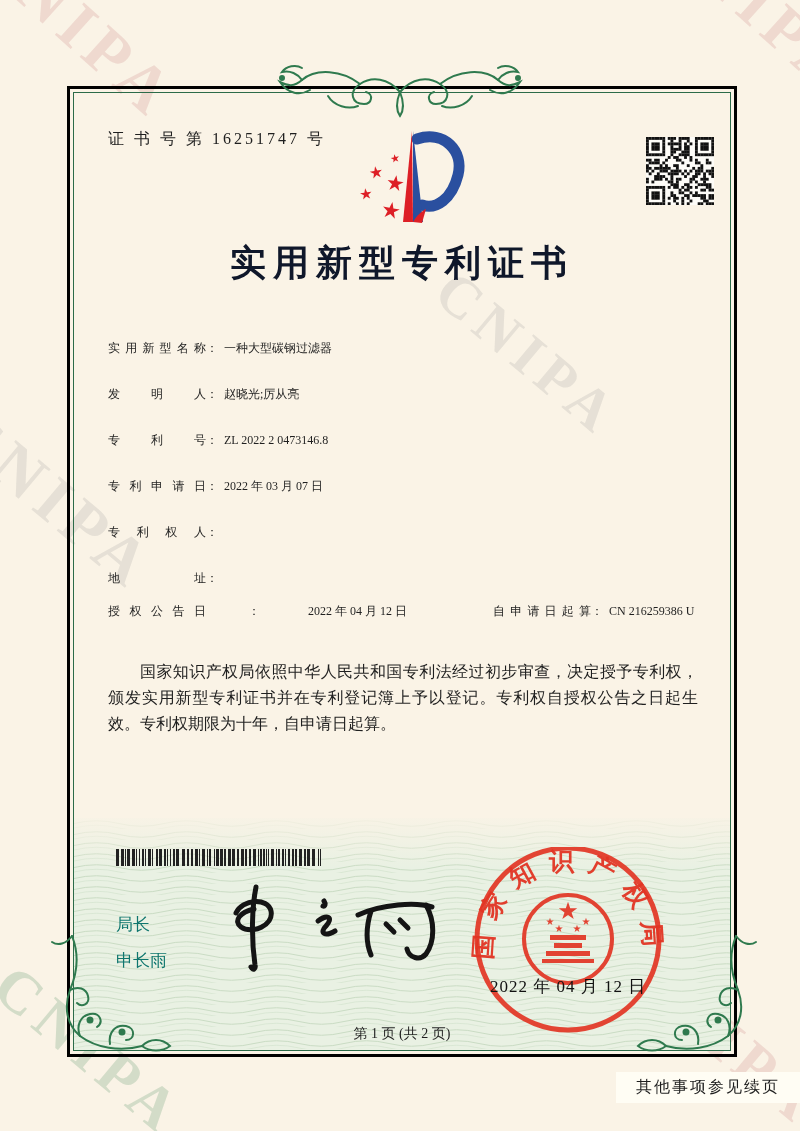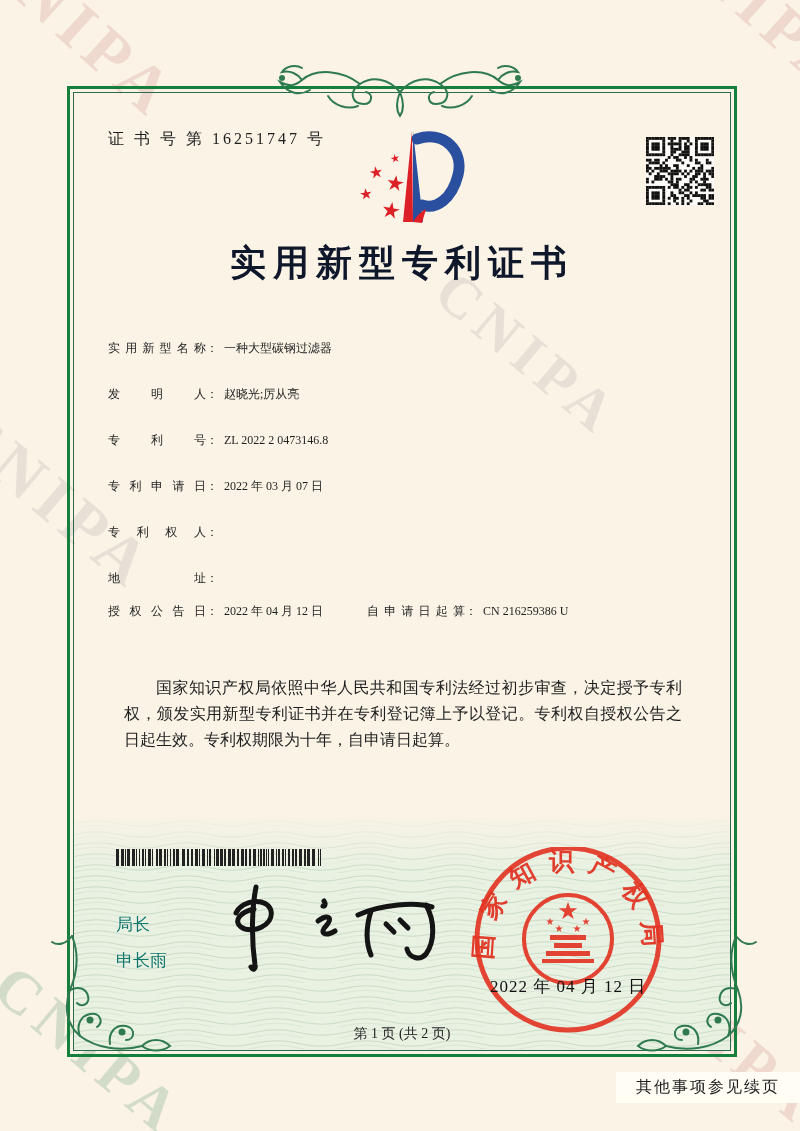--- a/index.html
+++ b/index.html
@@ -16,21 +16,21 @@
       letter-spacing:8px;pointer-events:none;white-space:nowrap;}
   .wm-tl{left:-46px;top:-14px;font-size:66px;color:rgba(207,141,141,.25);transform:rotate(42deg);}
   .wm-tr{left:636px;top:-34px;font-size:64px;color:rgba(207,141,141,.25);transform:rotate(42deg);}
   .wm-c1{left:418px;top:320px;font-size:58px;color:rgba(150,150,150,.20);transform:rotate(40deg);}
   .wm-l {left:-70px;top:460px;font-size:66px;color:rgba(150,150,150,.20);transform:rotate(40deg);}
   .wm-bl{left:-24px;top:1016px;font-size:60px;color:rgba(110,162,122,.28);transform:rotate(40deg);}
   .wm-br{left:612px;top:1006px;font-size:60px;color:rgba(207,141,141,.25);transform:rotate(40deg);}
 
   
   .frame{position:absolute;left:67px;top:86px;width:670px;height:971px;
-         border:3px solid #15803d;box-sizing:border-box;}
+         border:3px solid #000000;box-sizing:border-box;}
   .frame-inner{position:absolute;inset:3px;border:1px solid #2c6b49;pointer-events:none;}
 
   
   .guilloche{position:absolute;left:4px;right:4px;bottom:4px;height:232px;overflow:hidden;z-index:0;}
   .guilloche-fade{position:absolute;left:4px;right:4px;bottom:186px;height:58px;z-index:1;
       background:linear-gradient(#faf3e6,rgba(250,243,230,0));}
 
   
   .cert-no{position:absolute;left:38px;top:40px;font-size:16px;letter-spacing:3px;z-index:2;}
   .logo{position:absolute;left:272px;top:28px;z-index:2;}
@@ -38,27 +38,27 @@
   .title{position:absolute;left:0;right:0;top:150px;text-align:center;z-index:2;
          font-size:36px;font-weight:bold;letter-spacing:7px;color:#0f172a;}
 
   
   .fields{position:absolute;left:38px;right:34px;top:248px;font-size:12px;z-index:2;}
   .frow{display:flex;margin-bottom:23px;line-height:23px;}
   .flabel{display:inline-block;width:98px;text-align:justify;text-align-last:justify;flex:none;}
   .fcolon{flex:none;}
   .fvalue{margin-left:6px;}
   .addr .fvalue{max-width:436px;}
-  .grant-row{display:flex;margin-bottom:0;line-height:23px;}
+  .grant-row{display:flex;margin-bottom:0;line-height:23px;gap:42px;}
   .grant-row .pair2{margin-left:44px;display:flex;}
 
   
   .bodytext{position:absolute;left:38px;right:36px;top:570px;z-index:2;
             font-size:16px;line-height:26px;text-align:justify;}
-  .bodytext p{margin:16px;text-indent:2em;}
+  .bodytext p{margin:0;text-indent:2em;}
 
   
   .barcode{position:absolute;left:46px;top:760px;z-index:2;}
   .sign-block{position:absolute;left:46px;top:818px;z-index:2;
               font-family:"Liberation Sans","DejaVu Sans",sans-serif;
               font-size:17px;line-height:36px;color:#0f766e;}
   .signature{position:absolute;left:150px;top:788px;z-index:3;}
   .seal{position:absolute;left:396px;top:758px;z-index:3;}
   .seal-date{position:absolute;left:396px;top:886px;width:204px;text-align:center;z-index:4;
              font-size:17px;letter-spacing:1px;color:#111;}

